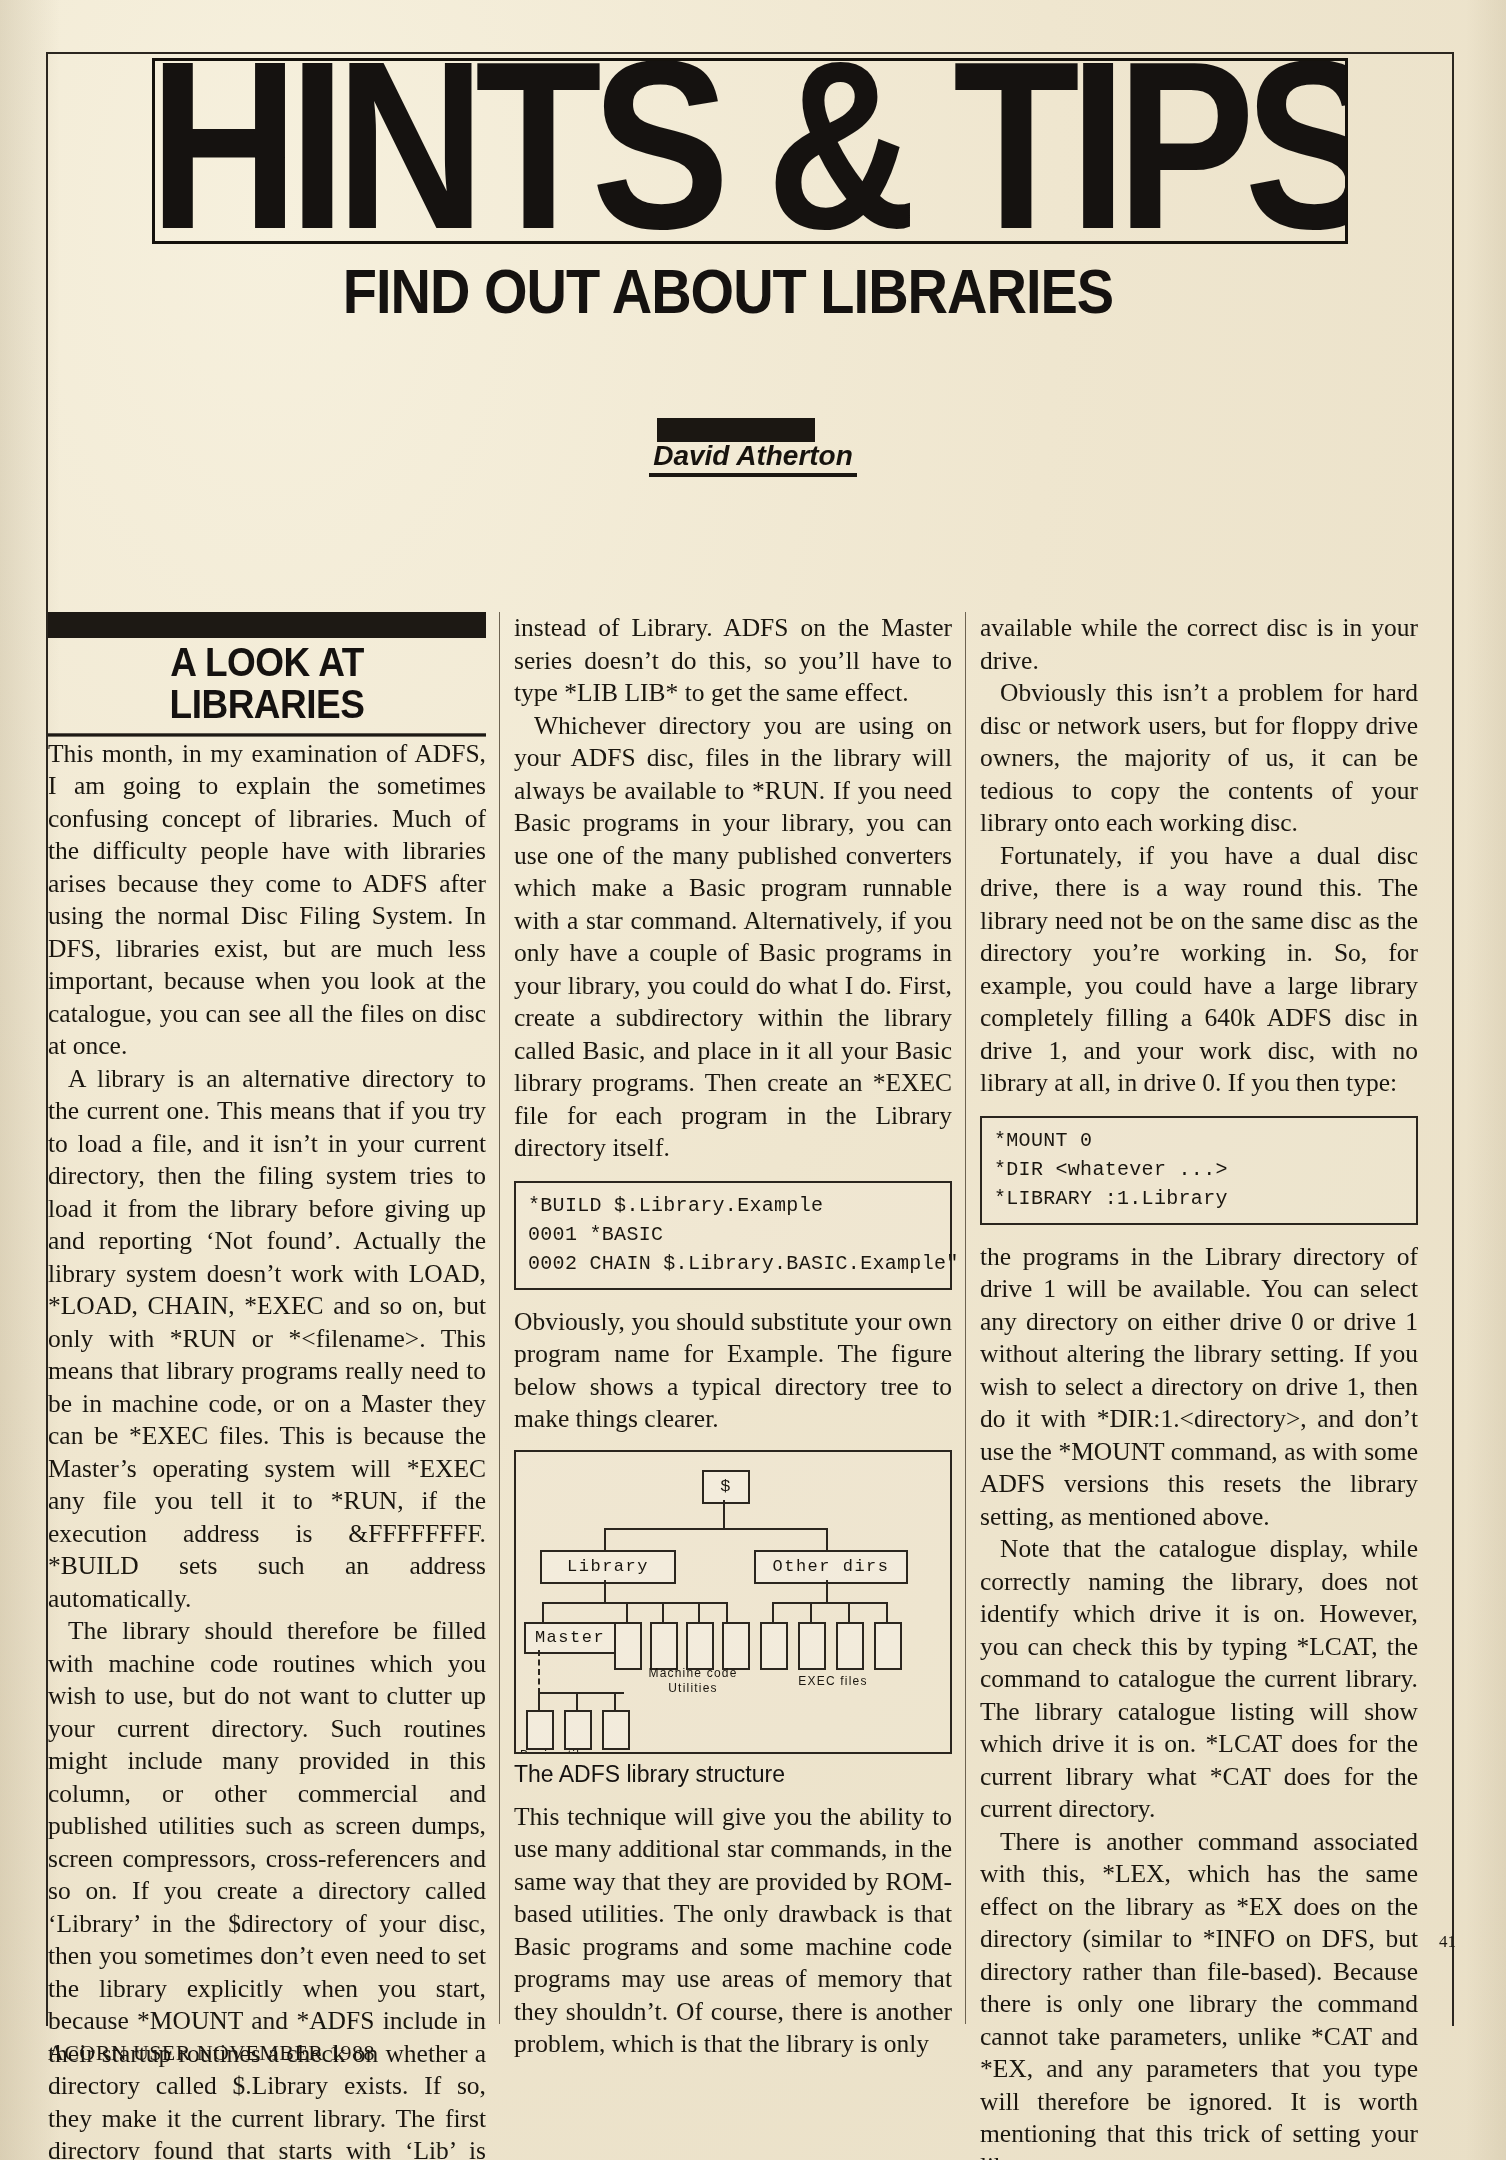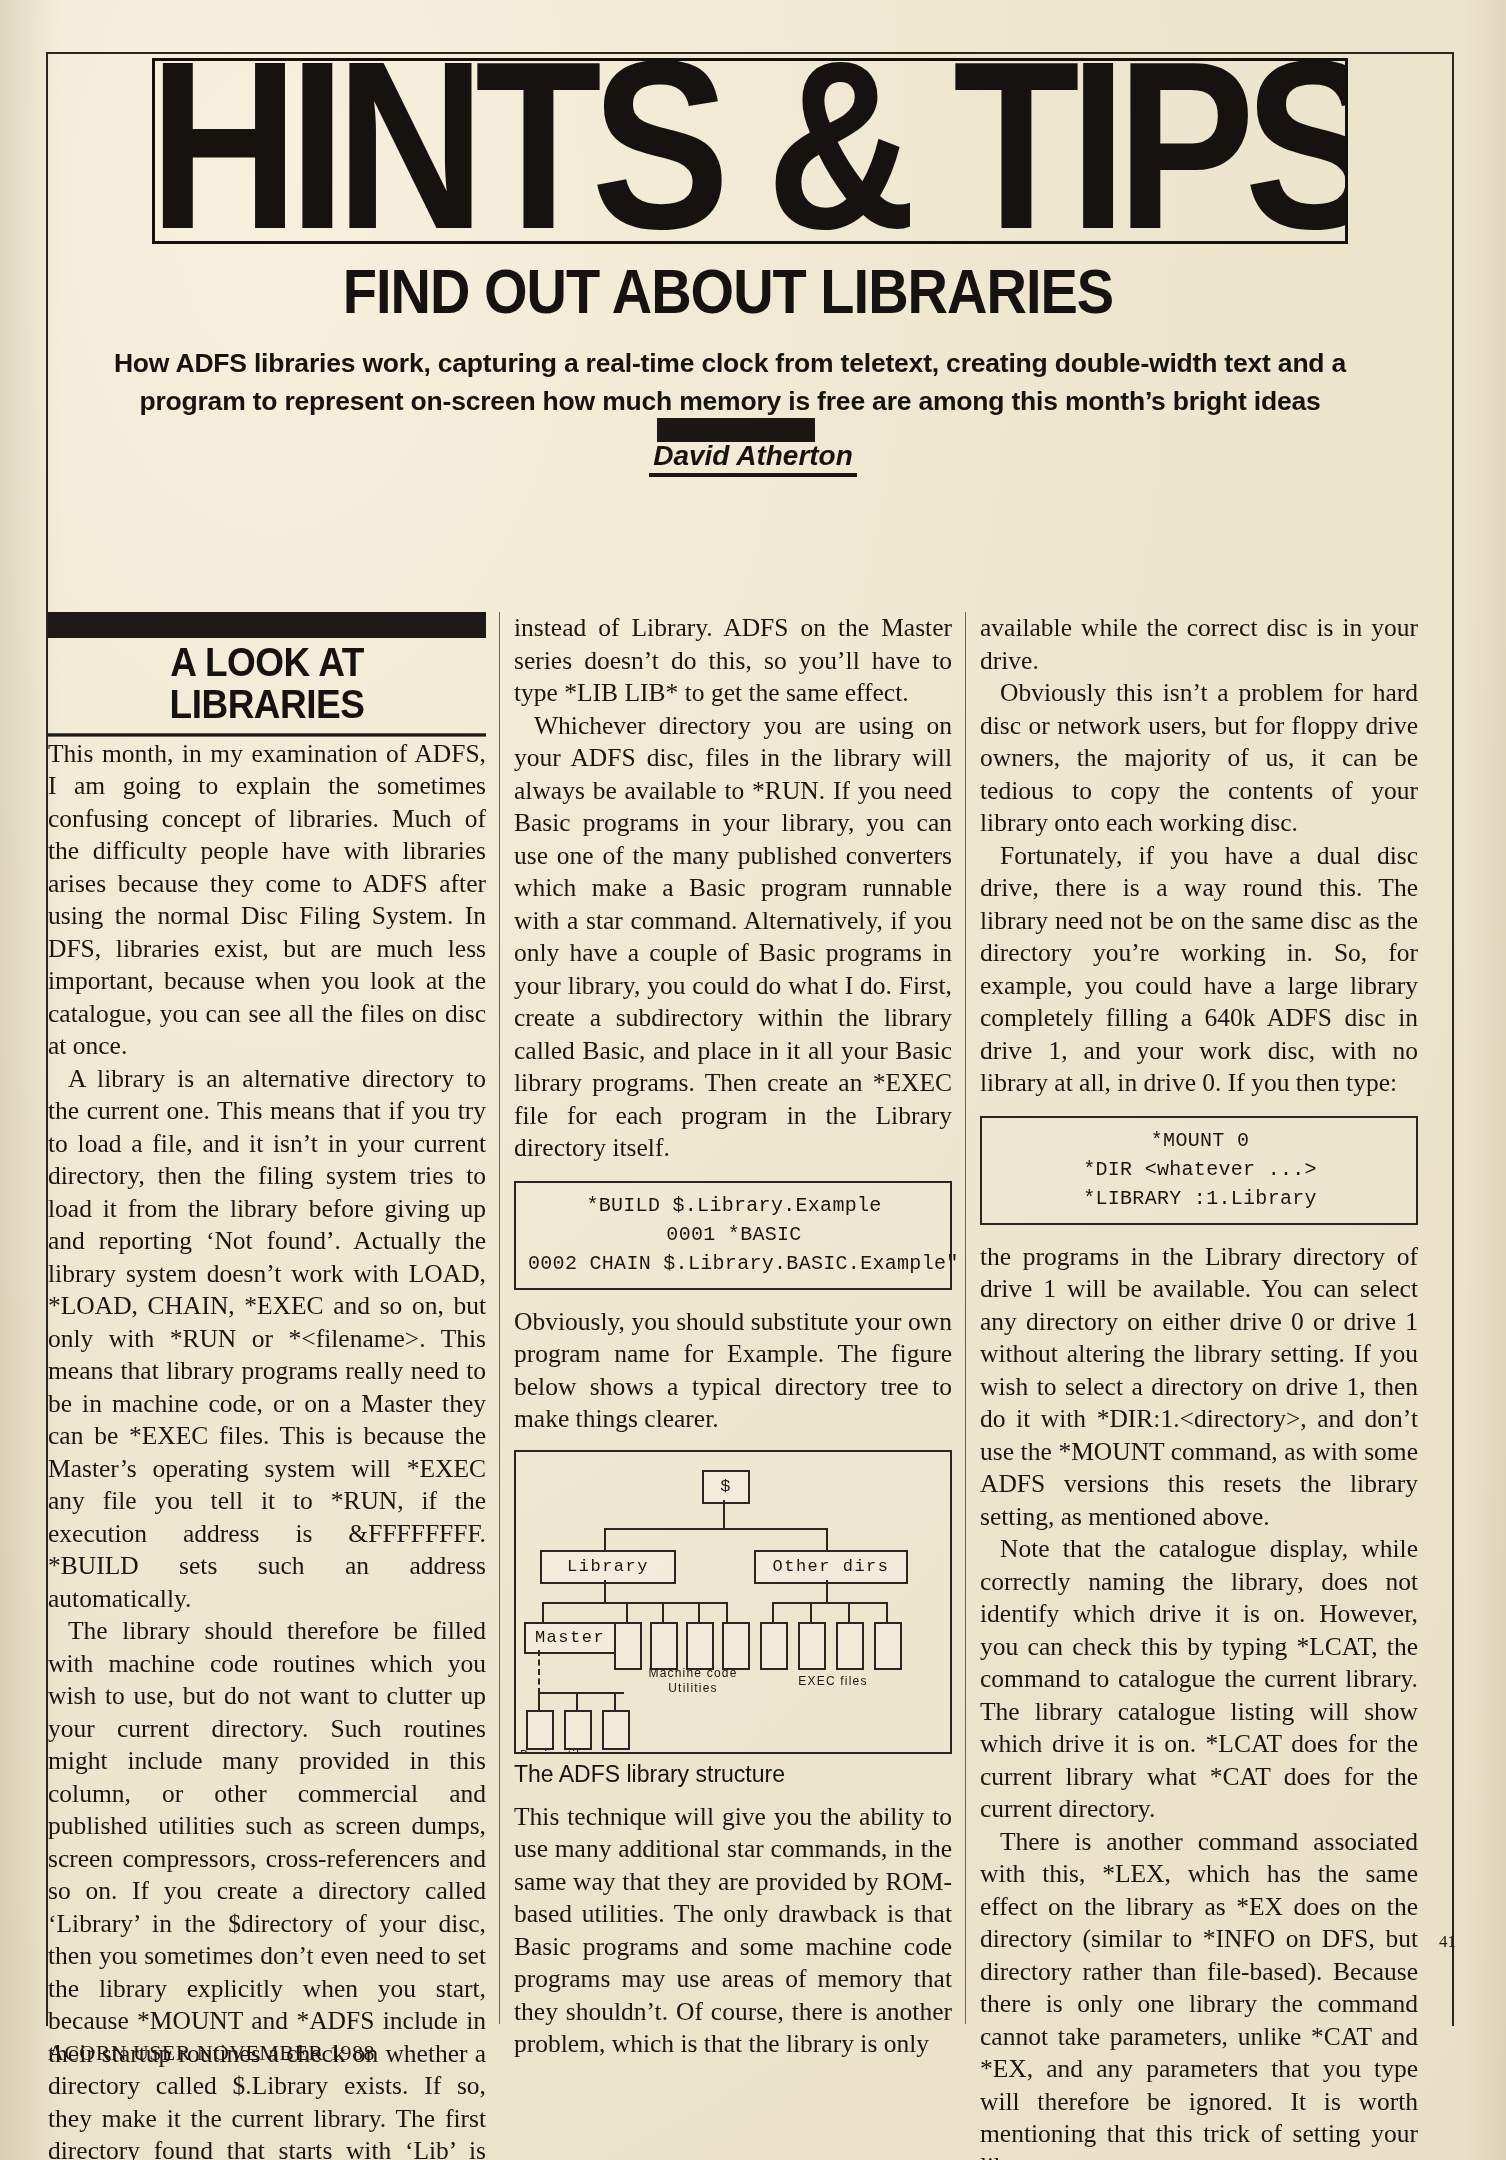--- a/index.html
+++ b/index.html
@@ -115,21 +115,21 @@
     color:#151210;
   }
   
   .codebox{
     border:2px solid #2a251e;
     padding:8px 10px 10px 12px;
     margin:16px 0 16px 0;
     font-family:"Liberation Mono", monospace;
     font-size:20px;
     line-height:1.45;
-    text-align:center;
+    text-align:left;
     letter-spacing:0.3px;
     background:rgba(255,255,255,0.07);
   }
   .codebox div{white-space:pre;}
   
   .figbox{
     border:2px solid #2a251e;
     margin:14px 0 6px 0;
     height:300px;
     position:relative;
@@ -180,21 +180,20 @@
 <div class="page">
 
   <div class="frame"></div>
 
   <div class="masthead">
     <div class="ht">HINTS &amp; TIPS</div>
   </div>
 
   <div class="subhead">FIND OUT ABOUT LIBRARIES</div>
 
-  <div class="standfirst">How ADFS libraries work, capturing a real-time clock from teletext, creating double-width text and a program to represent on-screen how much memory is free are among this month’s bright ideas</div>
 
   <div class="byline-wrap">
     <span class="byline-bar">
       <span class="bar"></span>
       <span class="byline">David Atherton</span>
     </span>
   </div>
 
   <div class="cols">
 

